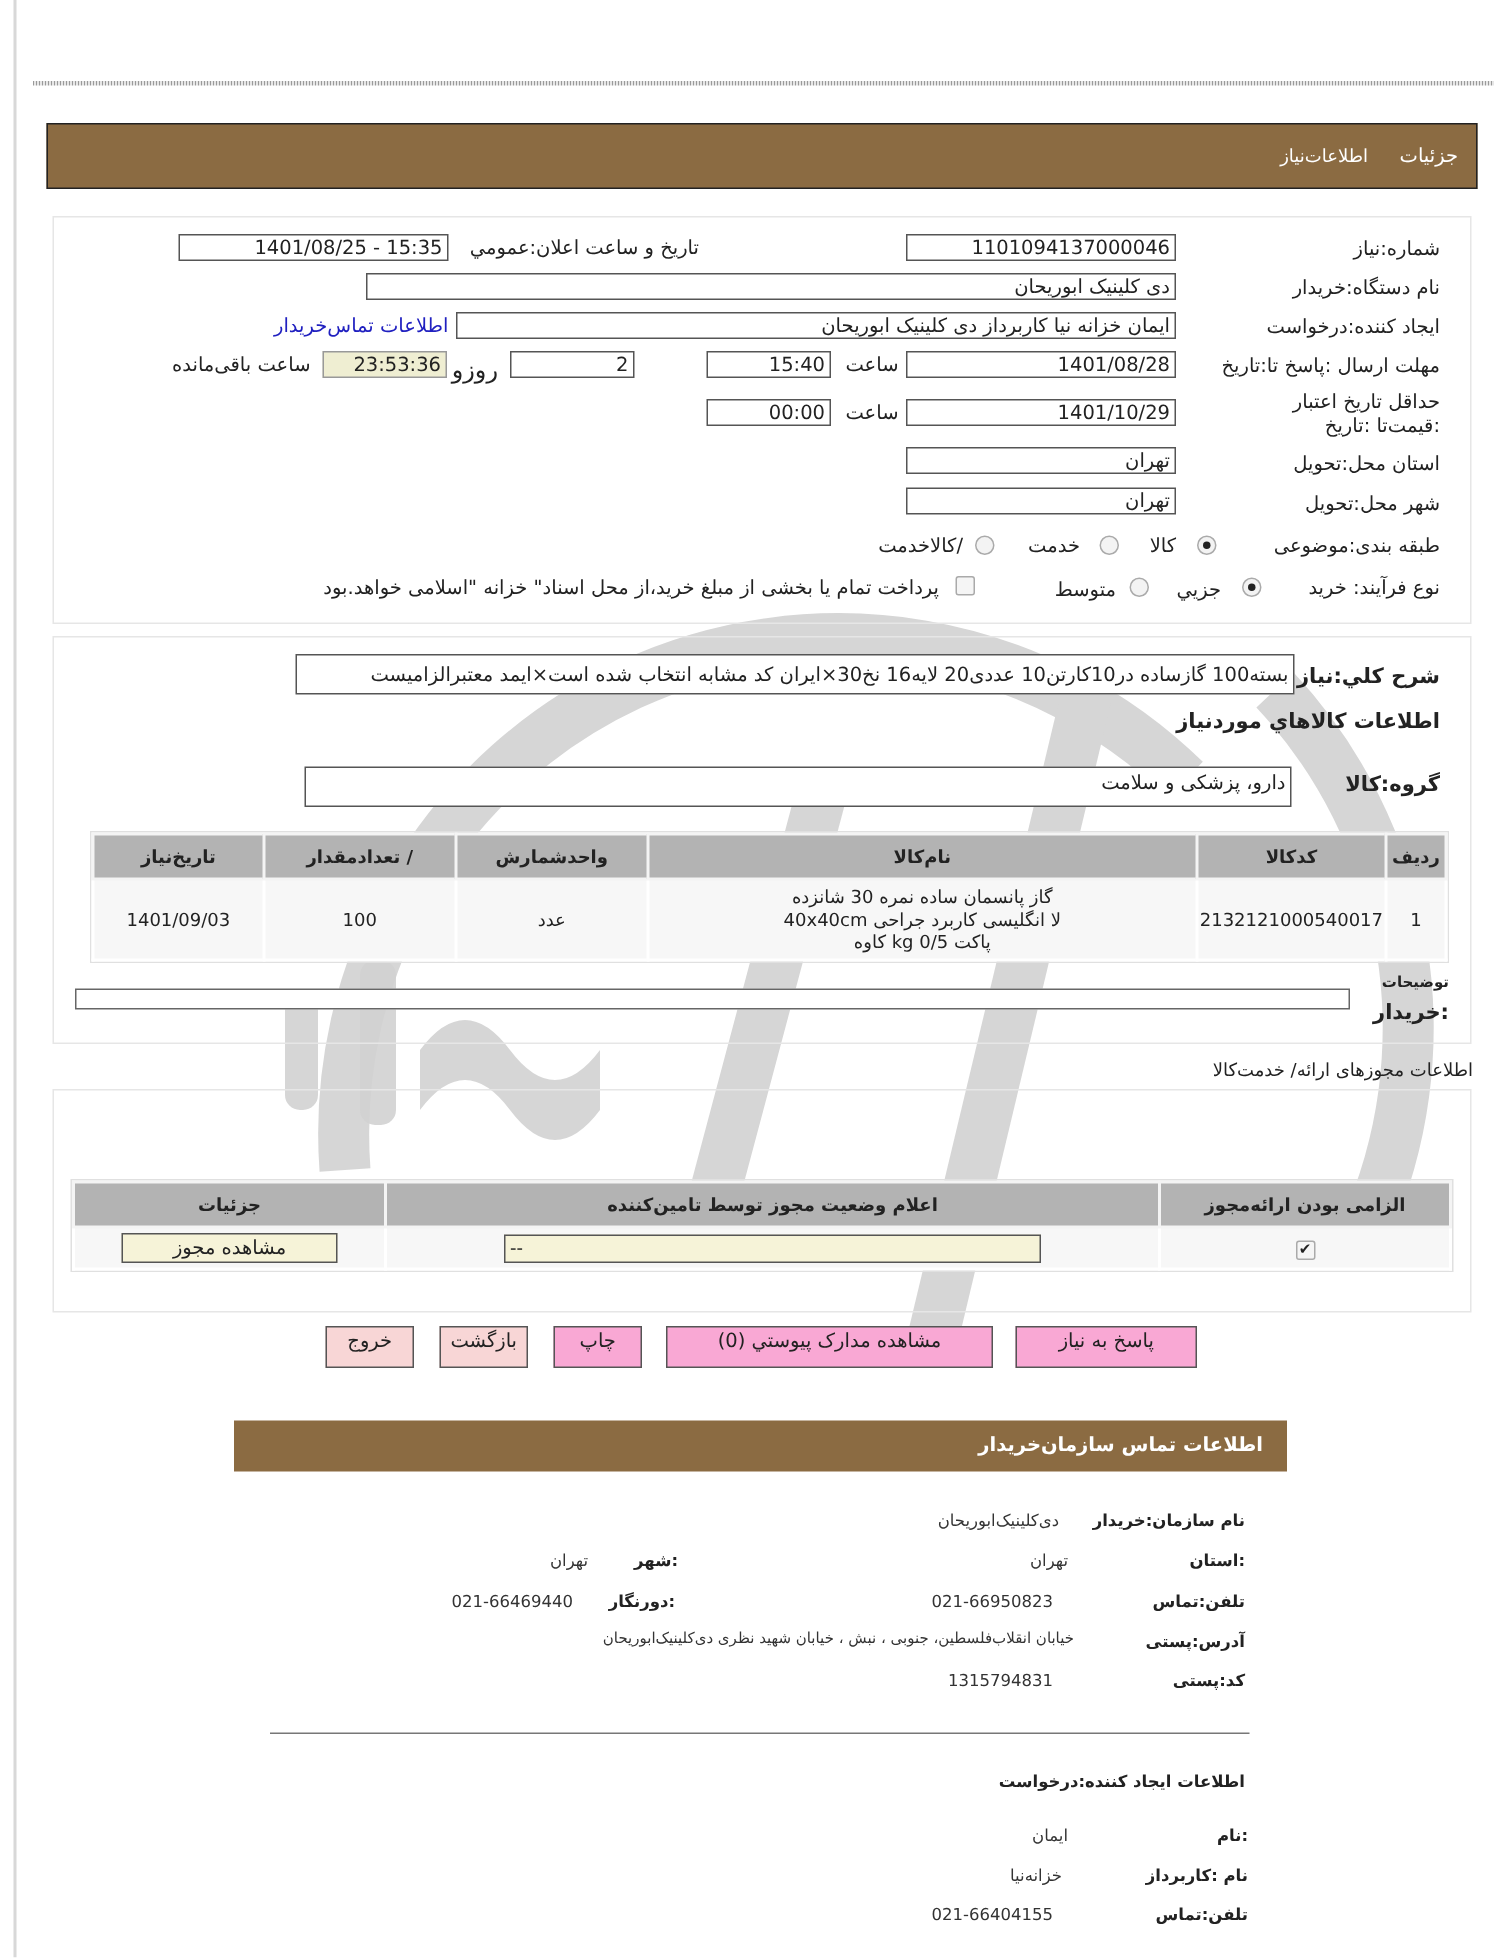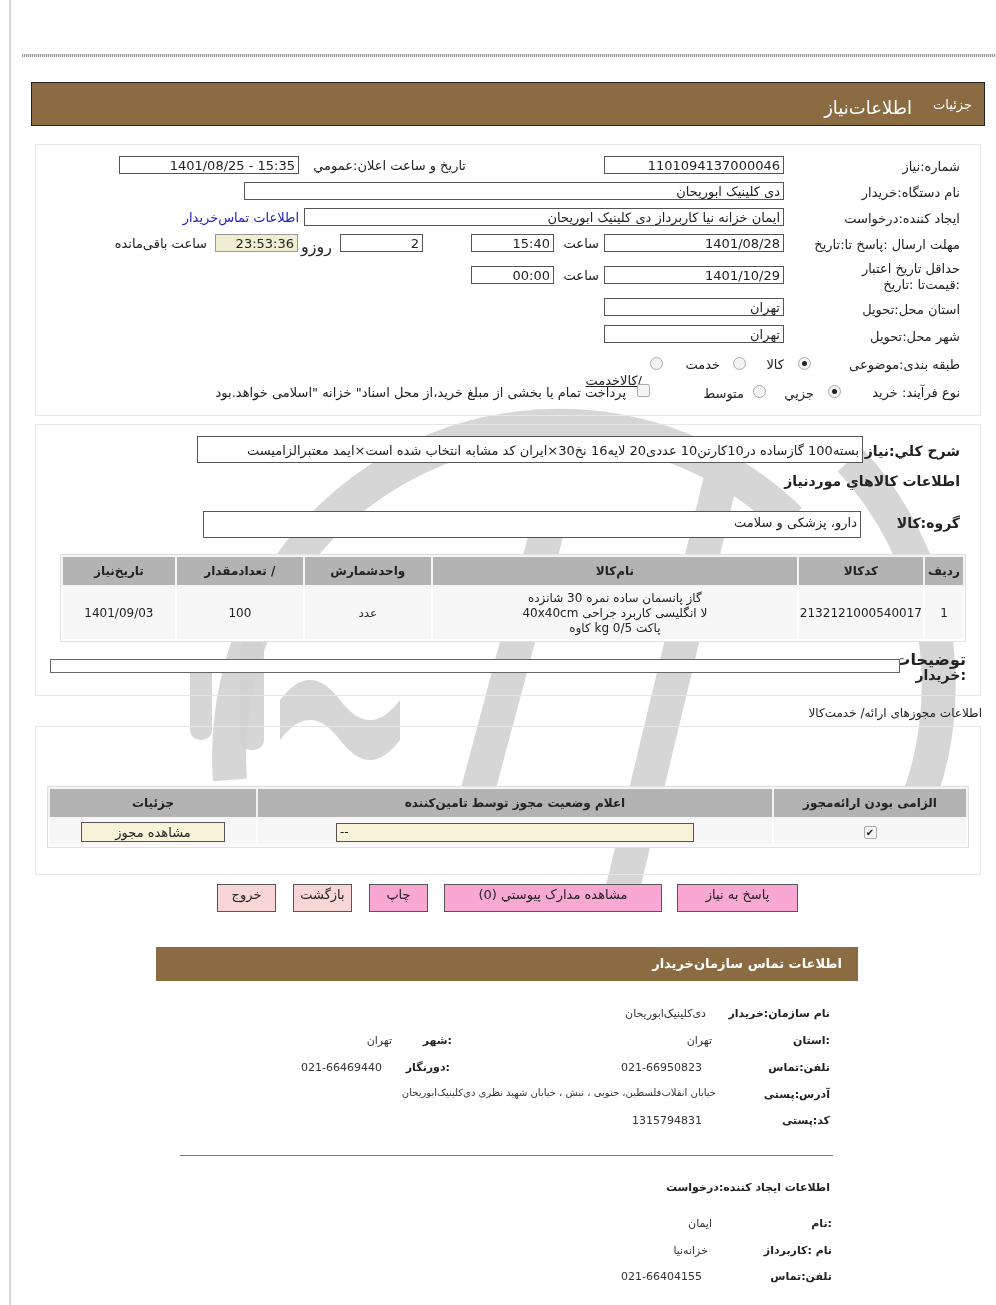--- a/index.html
+++ b/index.html
@@ -52,21 +52,21 @@
   </g>
   <g fill="#d2d2d2" opacity="0.9">
     <rect x="20" y="260" width="22" height="80" rx="10"></rect>
     <rect x="70" y="240" width="24" height="110" rx="10"></rect>
     <path d="M110 300 q30 -40 60 0 q30 40 60 0 l0 40 q-30 40 -60 0 q-30 -40 -60 0z"></path>
   </g>
 </svg>
 
 <div class="abs brown-bar" style="left:31px;top:82px;width:952px;height:42px;">
   <span class="abs" style="right:12px;top:14px;font-size:13px;direction:rtl;">جزئیات</span>
-  <span class="abs" style="right:72px;top:14px;font-size:18px;direction:rtl;">اطلاعات‌نیاز</span>
+  <span class="abs" style="right:72px;top:14px;font-size:12px;direction:rtl;">اطلاعات‌نیاز</span>
 </div>
 
 <div class="abs panel" style="left:35px;top:144px;width:944px;height:270px;"></div>
 
 <span class="lbl" style="right:36px;top:159px;">شماره:نیاز</span>
 <div class="field ltr" style="left:604px;top:156px;width:180px;">1101094137000046</div>
 
 <span class="lbl" style="right:530px;top:158px;">تاریخ و ساعت اعلان:عمومي</span>
 <div class="field ltr" style="left:119px;top:156px;width:180px;">1401/08/25 - 15:35</div>
 
@@ -96,21 +96,21 @@
 
 <span class="lbl" style="right:36px;top:329px;">شهر محل:تحویل</span>
 <div class="field rtl" style="left:604px;top:325px;width:180px;">تهران</div>
 
 <span class="lbl" style="right:36px;top:357px;">طبقه بندی:موضوعی</span>
 <div class="radio on" style="left:798px;top:357px;"></div>
 <span class="lbl" style="right:212px;top:357px;">کالا</span>
 <div class="radio" style="left:733px;top:357px;"></div>
 <span class="lbl" style="right:276px;top:357px;">خدمت</span>
 <div class="radio" style="left:650px;top:357px;"></div>
-<span class="lbl" style="right:354px;top:373px;text-decoration:underline;">/کالاخدمت</span>
+<span class="lbl" style="right:354px;top:357px;">/کالاخدمت</span>
 
 <span class="lbl" style="right:36px;top:385px;">نوع فرآیند: خرید</span>
 <div class="radio on" style="left:828px;top:385px;"></div>
 <span class="lbl" style="right:182px;top:386px;">جزيي</span>
 <div class="radio" style="left:753px;top:385px;"></div>
 <span class="lbl" style="right:252px;top:386px;">متوسط</span>
 <div class="chk" style="left:637px;top:384px;"></div>
 <span class="lbl" style="right:370px;top:385px;">پرداخت تمام یا بخشی از مبلغ خرید،از محل اسناد" خزانه "اسلامی خواهد.بود</span>
 
 <div class="abs panel" style="left:35px;top:424px;width:944px;height:270px;"></div>
@@ -145,21 +145,21 @@
           <div>پاکت 0/5 kg کاوه</div>
         </td>
         <td>عدد</td>
         <td>100</td>
         <td>1401/09/03</td>
       </tr>
     </tbody>
   </table>
 </div>
 
-<span class="lbl bold" style="right:30px;top:650px;font-size:16px;">توضیحات</span>
+<span class="lbl bold" style="right:30px;top:650px;font-size:10px;">توضیحات</span>
 <span class="lbl bold" style="right:30px;top:667px;font-size:14px;">:خریدار</span>
 <div class="abs" style="left:50px;top:659px;width:848px;height:12px;border:1px solid #666;background:#fff;"></div>
 
 <span class="lbl" style="right:14px;top:706px;font-size:12px;">اطلاعات مجوزهای ارائه/ خدمت‌کالا</span>
 <div class="abs panel" style="left:35px;top:726px;width:944px;height:147px;"></div>
 
 <div class="abs" style="left:47px;top:786px;width:920px;height:60px;border:1px solid #e0e0e0;">
   <table class="grid rtl" style="width:920px;">
     <thead>
       <tr>

